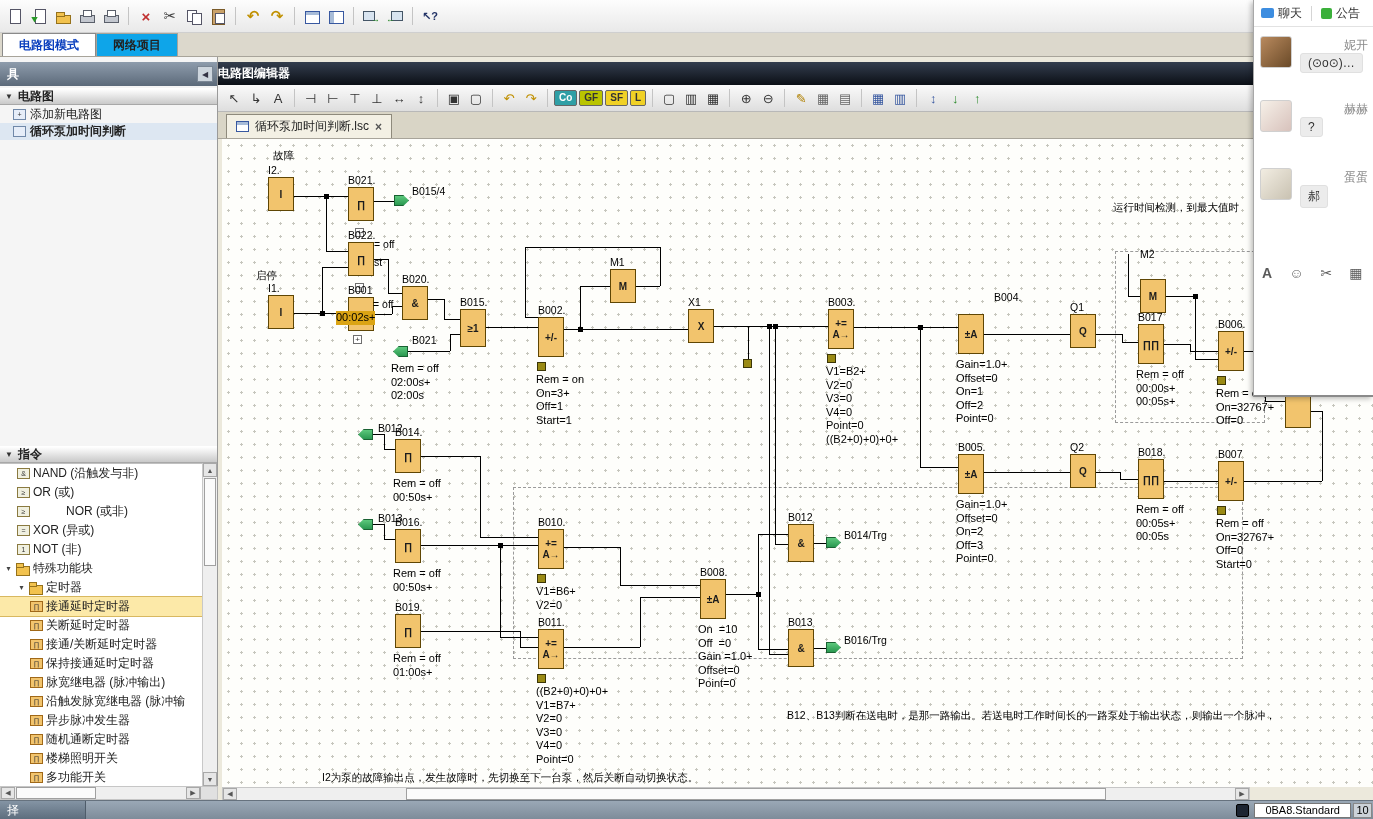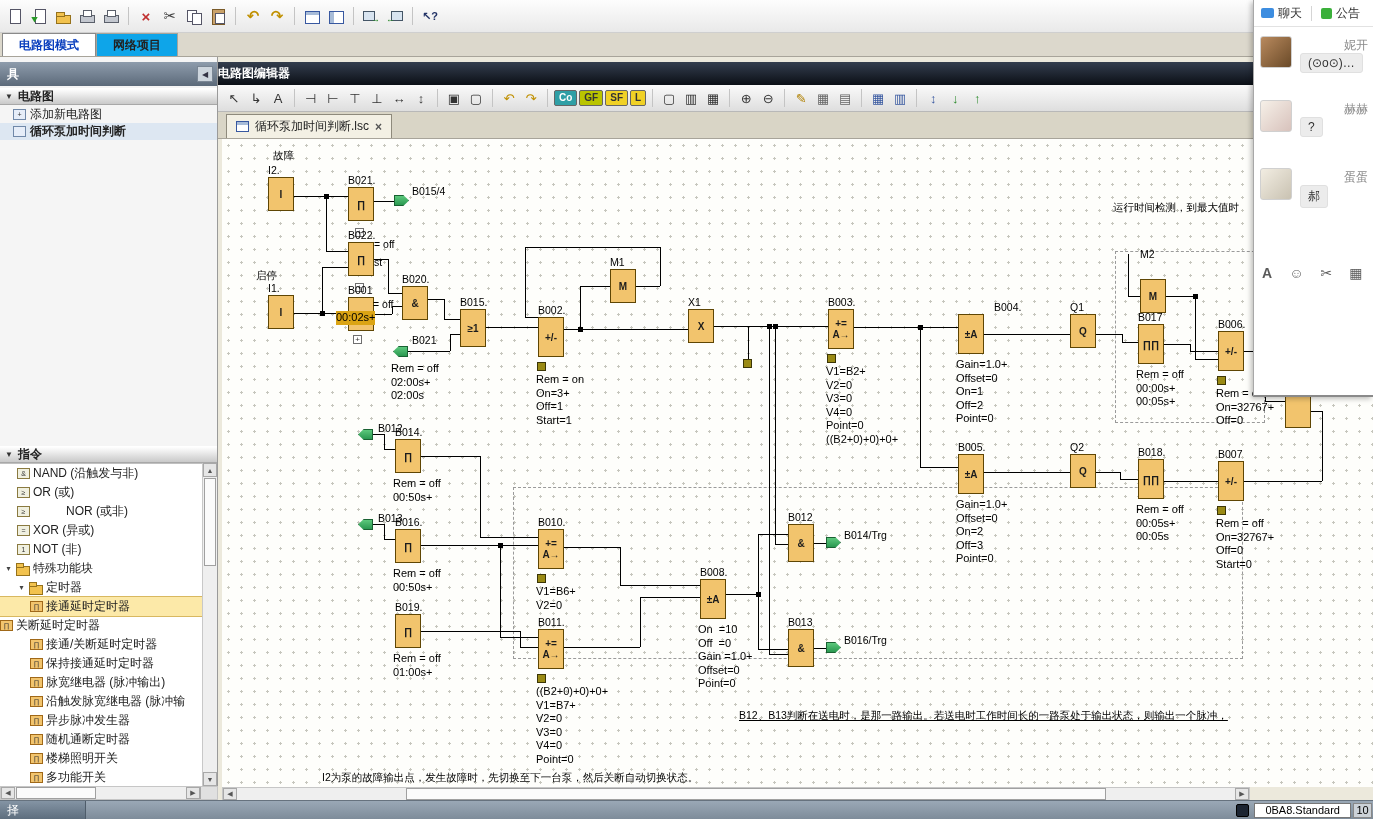--- a/index.html
+++ b/index.html
@@ -235,21 +235,21 @@
       </div>
       <div class="trow" style="padding-left: 17px;">
         <span class="texp">▾</span>
         <span class="ticon t-folder"></span>
         <span>定时器</span>
       </div>
       <div class="trow tsel" style="padding-left: 30px;">
         <span class="ticon t-timer">∏</span>
         <span>接通延时定时器</span>
       </div>
-      <div class="trow" style="">
+      <div class="trow" style="padding-left: 30px;">
         <span class="ticon t-timer">∏</span>
         <span>关断延时定时器</span>
       </div>
       <div class="trow" style="padding-left: 30px;">
         <span class="ticon t-timer">∏</span>
         <span>接通/关断延时定时器</span>
       </div>
       <div class="trow" style="padding-left: 30px;">
         <span class="ticon t-timer">∏</span>
         <span>保持接通延时定时器</span>
@@ -493,21 +493,21 @@
       <div class="bcap" style="left: 466px; top: 157px;">X1</div>
       <div class="blk" style="left: 606px; top: 170px; width: 26px; height: 40px;">
         <span class="sym">+=
 A→</span>
       </div>
       <div class="bcap" style="left: 606px; top: 157px;">B003.</div>
       <div class="bparams" style="left: 604px; top: 214px;"><div class="pmsq"></div><div>V1=B2+</div><div>V2=0</div><div>V3=0</div><div>V4=0</div><div>Point=0</div><div>((B2+0)+0)+0+</div></div>
       <div class="blk" style="left: 736px; top: 175px; width: 26px; height: 40px;">
         <span class="sym">±A</span>
       </div>
-      <div class="bcap" style="left: 736px; top: 162px; padding-left: 36px;">B004.</div>
+      <div class="bcap" style="left: 736px; top: 152px; padding-left: 36px;">B004.</div>
       <div class="bparams" style="left: 734px; top: 219px;"><div>Gain=1.0+</div><div>Offset=0</div><div>On=1</div><div>Off=2</div><div>Point=0</div></div>
       <div class="blk" style="left: 848px; top: 175px; width: 26px; height: 34px;">
         <span class="sym">Q</span>
       </div>
       <div class="bcap" style="left: 848px; top: 162px;">Q1</div>
       <div class="blk" style="left: 916px; top: 185px; width: 26px; height: 40px;">
         <span class="sym">∏∏</span>
       </div>
       <div class="bcap" style="left: 916px; top: 172px;">B017</div>
       <div class="bparams" style="left: 914px; top: 229px;"><div>Rem = off</div><div>00:00s+</div><div>00:05s+</div></div>
@@ -594,21 +594,21 @@
       <div class="flag r" style="left: 604px; top: 398px;"></div>
       <div class="flbl" style="left: 622px; top: 390px;">B014/Trg</div>
       <div class="flag r" style="left: 604px; top: 503px;"></div>
       <div class="flbl" style="left: 622px; top: 495px;">B016/Trg</div>
       <div class="cnote" style="left: 51px; top: 10px;">故障</div>
       <div class="cnote" style="left: 34px; top: 130px;">启停</div>
       <div class="cnote" style="left: 152px; top: 99px;">= off</div>
       <div class="cnote" style="left: 152px; top: 117px;">st</div>
       <div class="cnote" style="left: 151px; top: 159px;">= off</div>
       <div class="cnote" style="left: 891px; top: 62px;">运行时间检测，到最大值时</div>
-      <div class="cnote" style="left: 517px; top: 570px; text-decoration: underline;">B12、B13判断在送电时，是那一路输出。若送电时工作时间长的一路泵处于输出状态，则输出一个脉冲，</div>
+      <div class="cnote" style="left: 565px; top: 570px;">B12、B13判断在送电时，是那一路输出。若送电时工作时间长的一路泵处于输出状态，则输出一个脉冲，</div>
       <div class="cnote" style="left: 100px; top: 632px;">I2为泵的故障输出点，发生故障时，先切换至下一台泵，然后关断自动切换状态。</div>
     </div>
   <div class="hscroll" style="left:4px;top:730px;width:1028px;position:absolute">
     <div class="sb-btn">◀</div>
     <div class="htrack">
         <div class="hthumb" style="left:169px;width:700px"></div>
       </div>
     <div class="sb-btn">▶</div>
   </div>
 </div>

